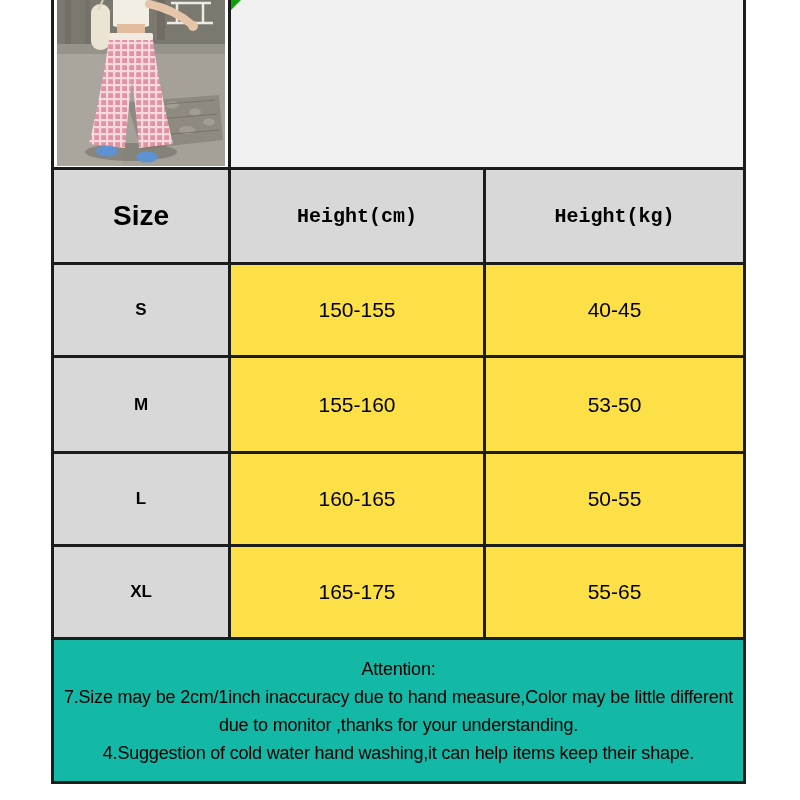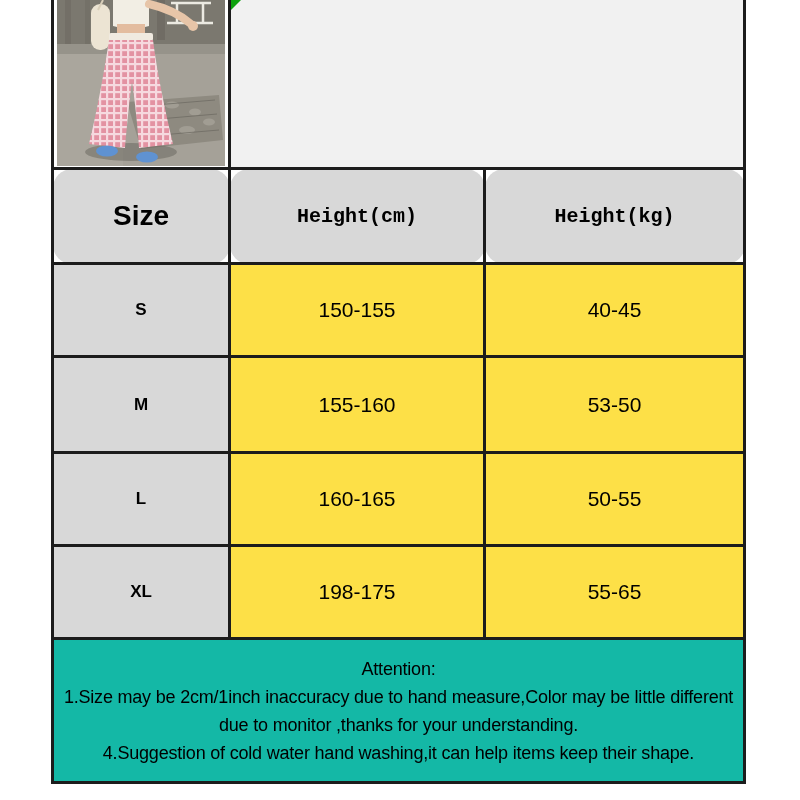--- a/index.html
+++ b/index.html
@@ -57,21 +57,20 @@
     width: 0;
     height: 0;
     border-top: 13px solid #0da10d;
     border-right: 13px solid transparent;
   }
 
   tr.header-row td {
     background: #d8d8d8;
     font-weight: bold;
     height: 92px;
-    border-radius: 19px;
   }
   td.size-head { font-size: 28px; }
   td.col-head  { font-size: 20px; font-family: Liberation Mono, monospace; }
 
   tr.data-row { height: 93px; }
   tr.data-row td.size-label {
     background: #d8d8d8;
     font-weight: bold;
     font-size: 17px;
   }
@@ -193,26 +192,26 @@
       <td class="value-cell">155-160</td>
       <td class="value-cell">53-50</td>
     </tr>
     <tr class="data-row">
       <td class="size-label">L</td>
       <td class="value-cell">160-165</td>
       <td class="value-cell">50-55</td>
     </tr>
     <tr class="data-row">
       <td class="size-label">XL</td>
-      <td class="value-cell">198-175</td>
+      <td class="value-cell">165-175</td>
       <td class="value-cell">55-65</td>
     </tr>
 
     <tr>
       <td class="attention-cell" colspan="3">
         <p>Attention:</p>
-        <p>1.Size may be 2cm/1inch inaccuracy due to hand measure,Color may be little different due to monitor ,thanks for your understanding.</p>
+        <p>7.Size may be 2cm/1inch inaccuracy due to hand measure,Color may be little different due to monitor ,thanks for your understanding.</p>
         <p>4.Suggestion of cold water hand washing,it can help items keep their shape.</p>
       </td>
     </tr>
   </tbody>
     </table>
 </div>
 
 </body></html>

